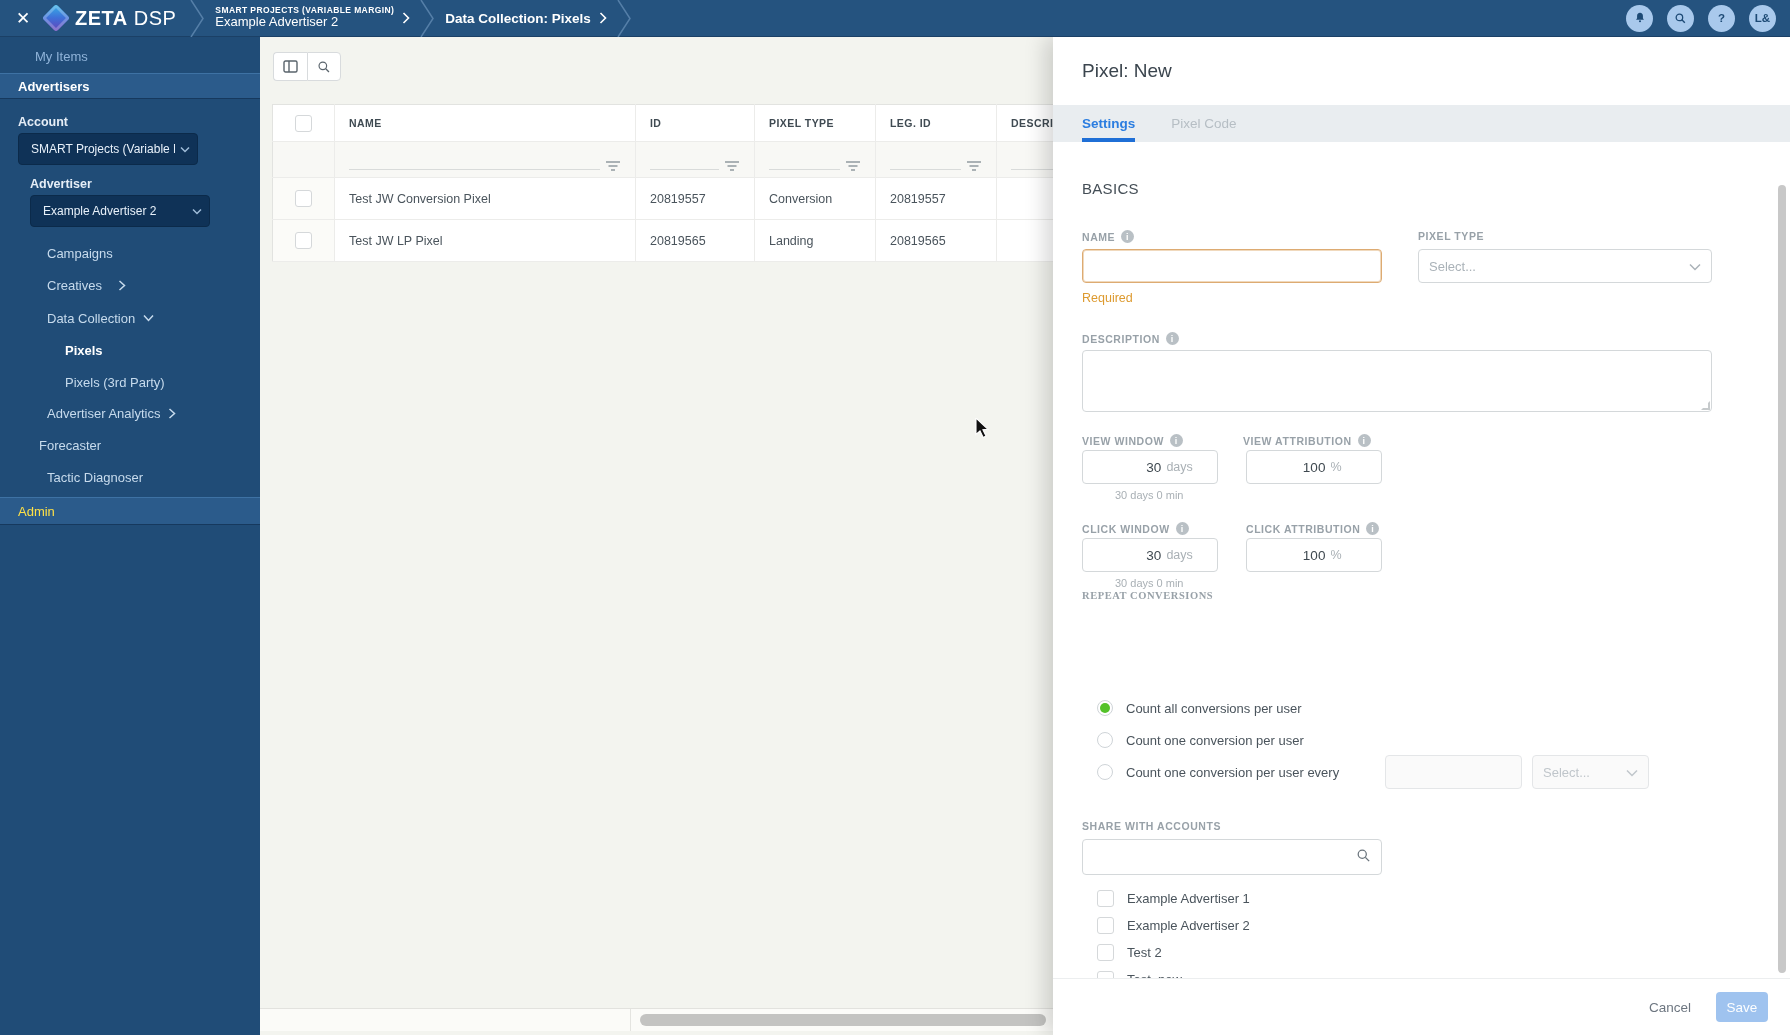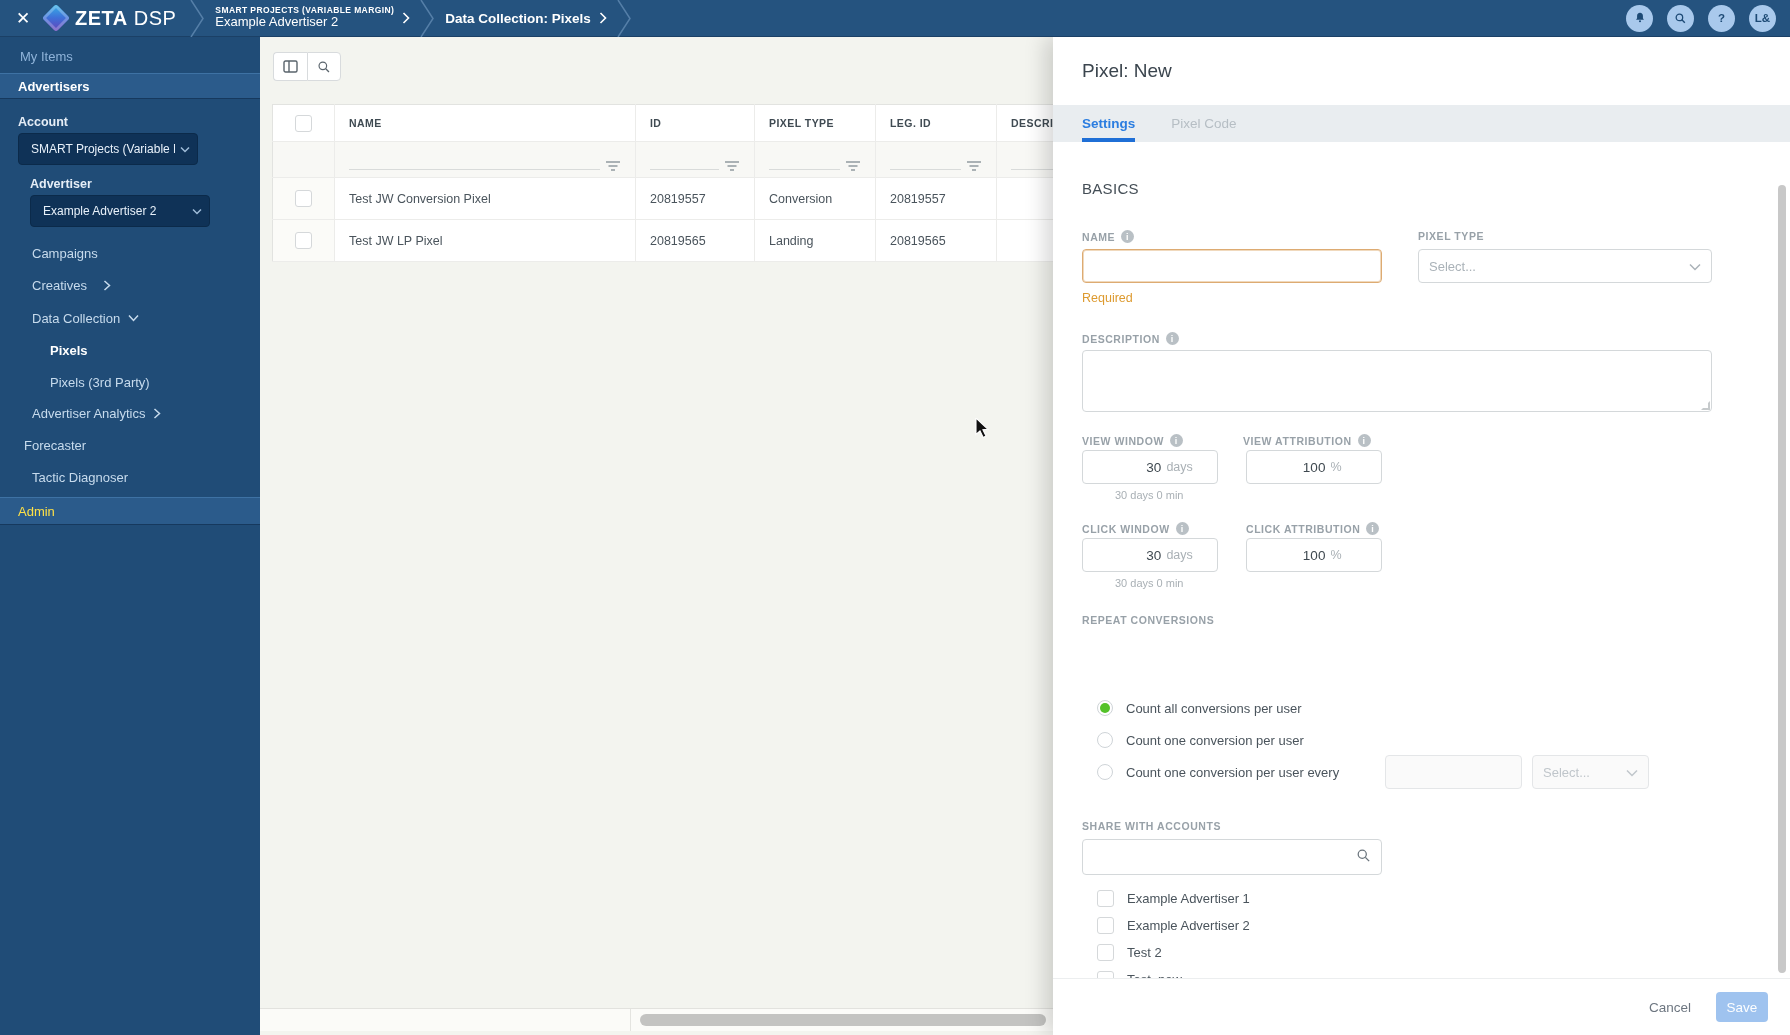--- a/index.html
+++ b/index.html
@@ -25,21 +25,21 @@
   .crumb .eyebrow { font-size:8.5px; font-weight:700; letter-spacing:.4px; }
   .crumb .label { font-size:13px; font-weight:400; }
   .crumb .label-bold { font-size:13.5px; font-weight:700; }
   .topbar-right { margin-left:auto; display:flex; align-items:center; gap:14px; padding-right:14px; }
   .circle-btn { width:27px; height:27px; border-radius:50%; background:#a9c9ec; color:#1d4a75;
                 display:flex; align-items:center; justify-content:center; font-size:11.5px; font-weight:700; cursor:pointer; }
 
   
   .sidebar { position:absolute; top:37px; left:0; width:260px; bottom:0; background:#204c77; z-index:10;
              color:#c7dbed; font-size:13px; }
-  .side-item { position:absolute; left:2px; right:0; height:24px; display:flex; align-items:center; cursor:pointer; }
+  .side-item { position:absolute; left:17px; right:0; height:24px; display:flex; align-items:center; cursor:pointer; }
   .band { position:absolute; left:0; right:0; background:#2b5b8b; border-top:1px solid #3e72a4;
           border-bottom:1px solid #16395e; display:flex; align-items:center; color:#fff; font-weight:700; cursor:pointer; }
   .side-select { position:absolute; height:32px; background:#0f3257; border:1px solid #0b2a4a; border-radius:4px;
                  display:flex; align-items:center; color:#e8f1fa; font-size:12px; padding:0 22px 0 12px; cursor:pointer; overflow:hidden; white-space:nowrap; }
   .side-select .chev { position:absolute; right:7px; }
   .side-label { position:absolute; color:#e6eef7; font-size:12.5px; font-weight:600; }
   .chev-svg { display:inline-flex; }
 
   
   .main { position:absolute; top:37px; left:260px; right:0; bottom:0; background:#f3f4ef; }
@@ -405,21 +405,21 @@
 
       <div class="lbl" style="top:380px; left:193px;">
         <span>CLICK ATTRIBUTION</span>
           <i class="info">i</i>
       </div>
       <div class="unit-input" style="top:396px; left:193px; width:136px;">
         <input value="100" style="">
         <span class="unit">%</span>
       </div>
 
-      <div class="lbl" style="top:472px; left:29px;">REPEAT CONVERSIONS</div>
+      <div class="lbl" style="top:448px; left:29px;font-family:Liberation Serif, serif;">REPEAT CONVERSIONS</div>
       <div class="radio-row" style="top:554px; left:44px; top:554px;" style2="">
       </div>
       <div class="radio-row" style="top:554px; left:44px;">
         <div class="radio on">
             <div class="dot"></div>
           </div>
         <span class="radio-lbl">Count all conversions per user</span>
       </div>
       <div class="radio-row" style="top:586px; left:44px;">
         <div class="radio"></div>

